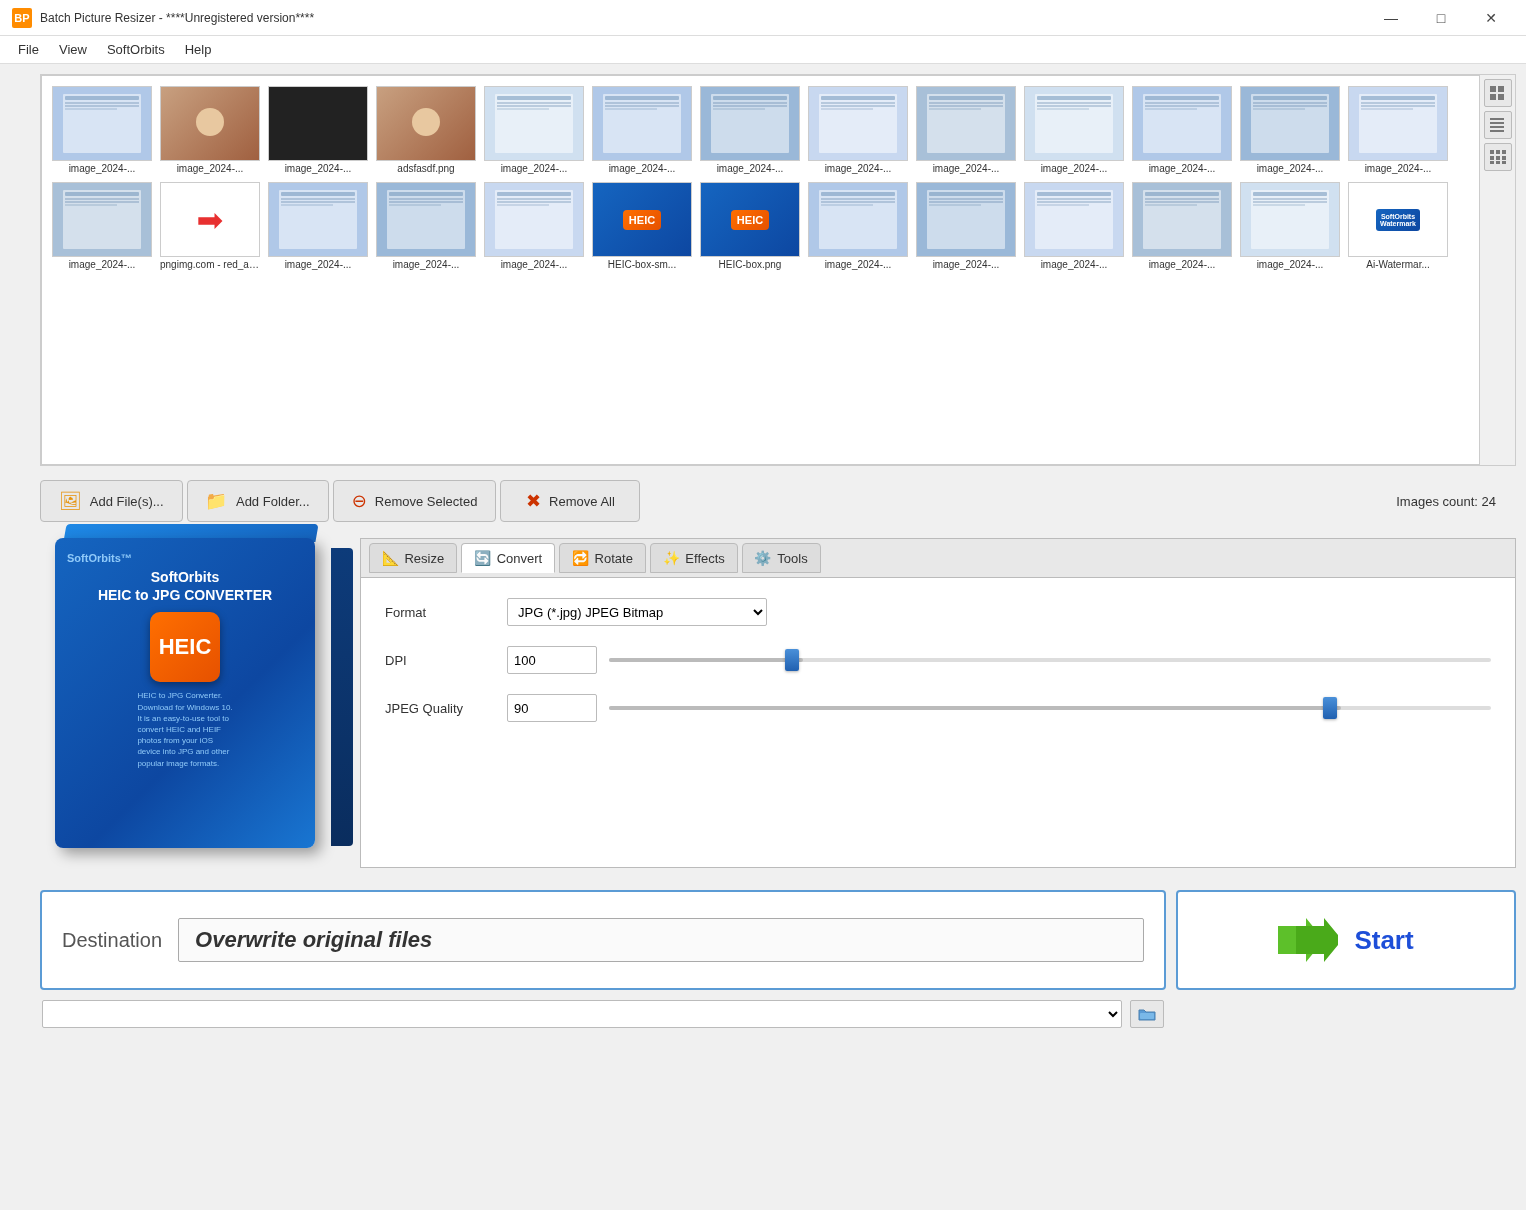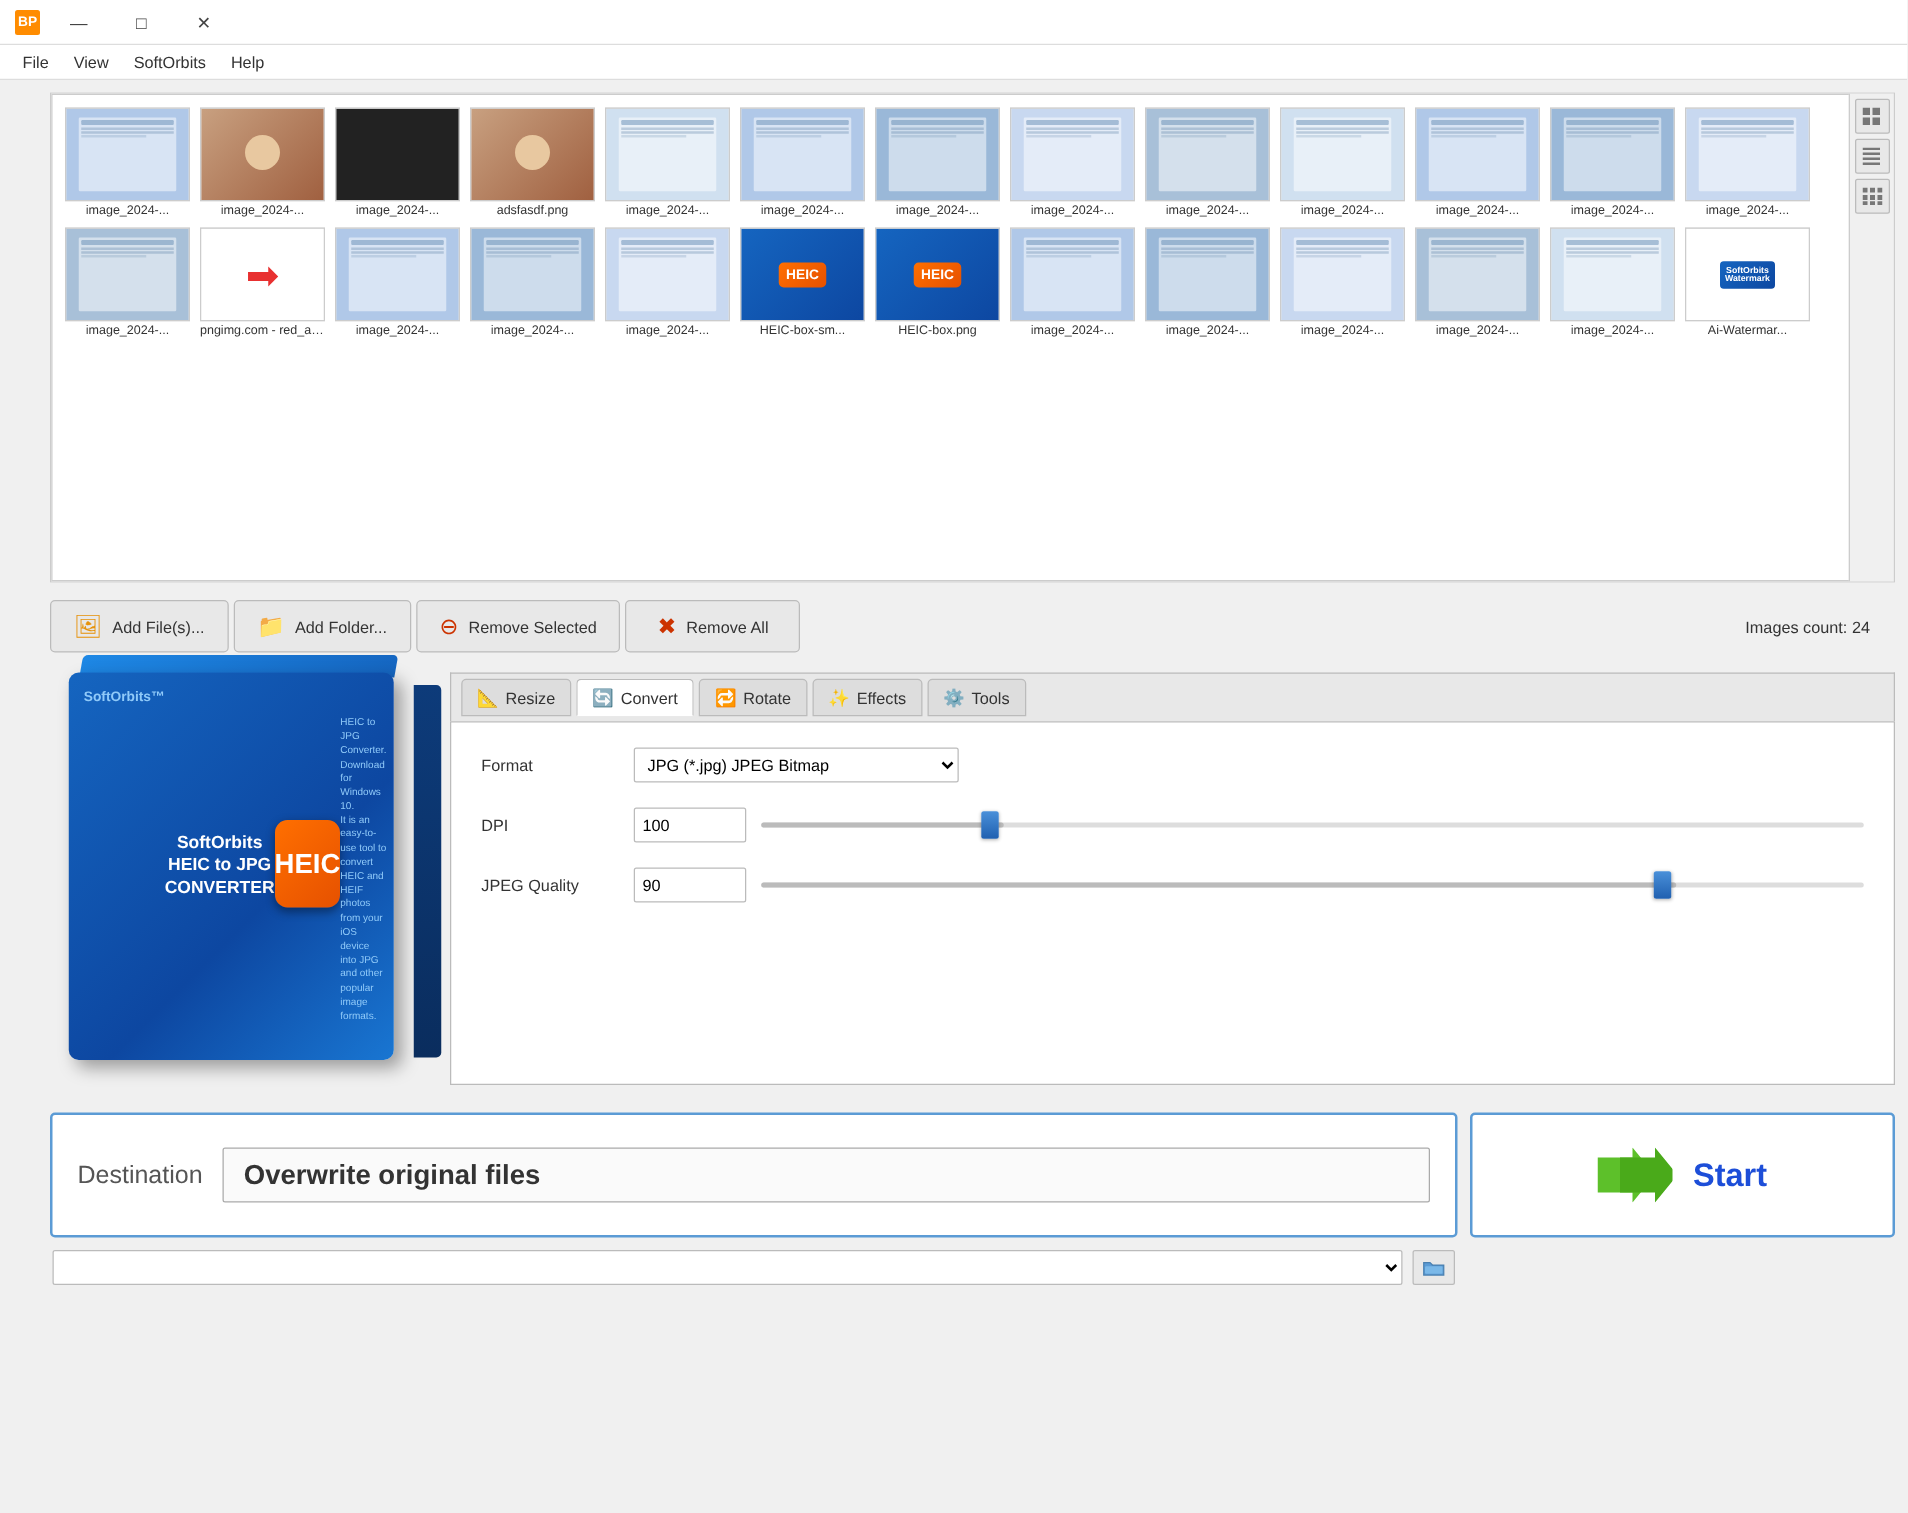--- a/index.html
+++ b/index.html
@@ -164,21 +164,21 @@
     }
     
     .heic-box-illustration {
       width: 260px;
       height: 310px;
       background: linear-gradient(135deg, #1565c0 0%, #0d47a1 60%, #1976d2 100%);
       border-radius: 8px;
       position: relative;
       overflow: hidden;
       display: flex;
-      flex-direction: row;
+      flex-direction: column;
       align-items: center;
       padding: 14px 12px 10px;
       color: white;
       box-shadow: 6px 6px 14px rgba(0,0,0,0.35);
     }
     .heic-box-logo {
       font-size: 11px;
       color: #90caf9;
       font-weight: bold;
       align-self: flex-start;
@@ -348,20 +348,21 @@
     }
     .dest-value-box {
       border: 1px solid #aaa;
       border-radius: 2px;
       padding: 8px 16px;
       font-size: 22px;
       font-weight: bold;
       color: #333;
       background: #fafafa;
       flex: 1;
+      font-style: italic;
     }
     .dest-path-row {
       display: flex;
       align-items: center;
       gap: 8px;
       margin-top: 6px;
     }
     .dest-path-select {
       flex: 1;
       height: 28px;
@@ -470,20 +471,21 @@
       font-size: 14px;
     }
   </style>
 </head>
 <body>
 
 <div class="title-bar">
   <div class="title-bar-icon">
     <span>BP</span>
   </div>
+  <span class="title-bar-text">Batch Picture Resizer - ****Unregistered version****</span>
   <div class="title-bar-controls">
     <button class="tb-btn">—</button>
     <button class="tb-btn">□</button>
     <button class="tb-btn close">✕</button>
   </div>
 </div>
 
 <div class="menu-bar">
   <span class="menu-item">File</span>
   <span class="menu-item">View</span>

